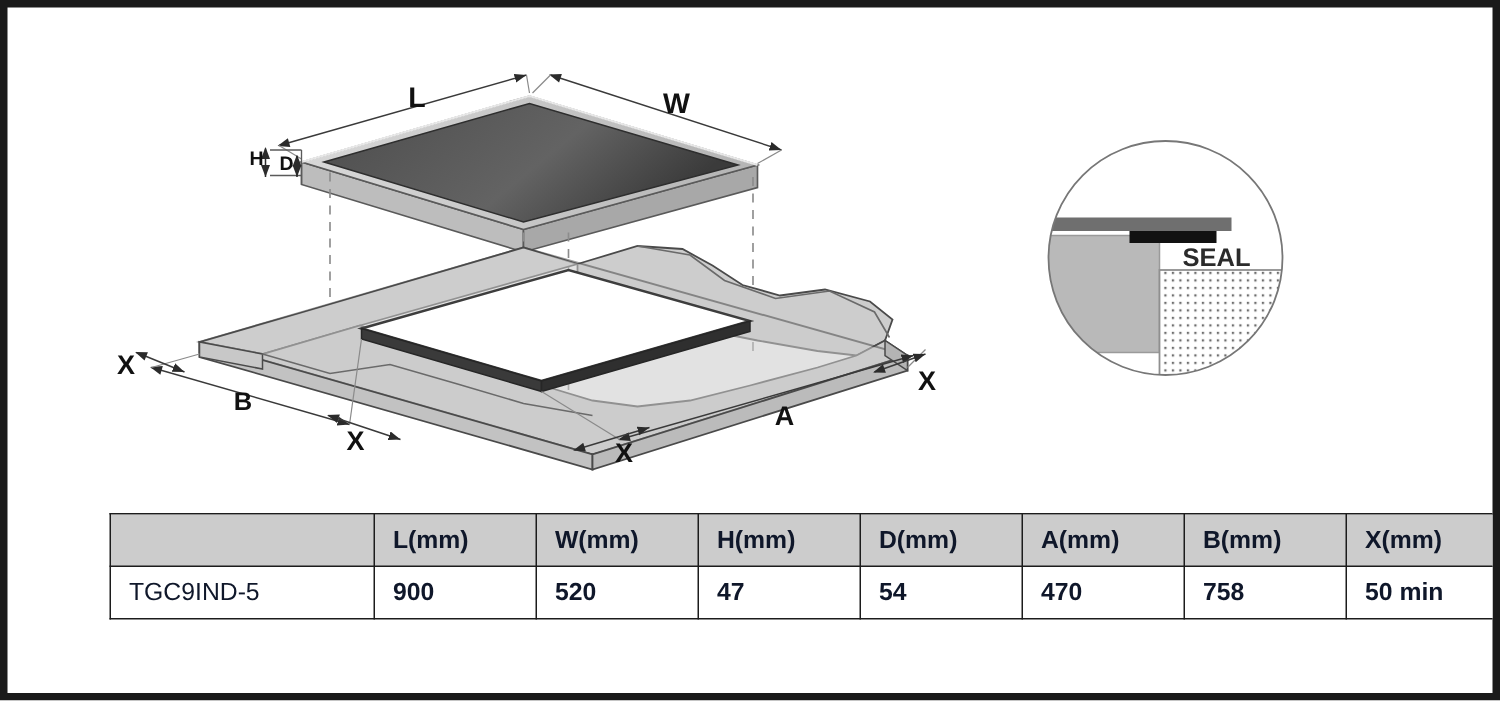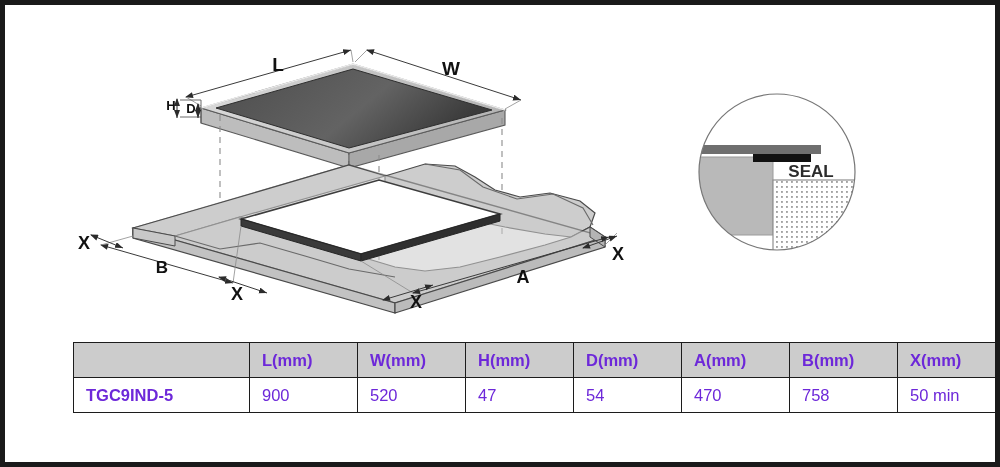--- a/index.html
+++ b/index.html
@@ -43,36 +43,36 @@
     border-collapse: collapse;
     width: 833px;
     table-layout: fixed;
   }
   table.spec td, table.spec th {
     border: 1.6px solid #1c1c1c;
     height: 34px;
     padding: 0 0 0 12px;
     text-align: left;
     font-size: 16.5px;
-    color: #6d28d9;
+    color: #0f172a;
     vertical-align: middle;
     overflow: hidden;
     white-space: nowrap;
   }
   table.spec thead th {
     background: #cccccc;
     font-weight: bold;
   }
   table.spec tbody td {
     background: #ffffff;
-    font-weight: normal;
+    font-weight: bold;
   }
   table.spec .col-model { width: 163px; }
   table.spec .col-dim   { width: 95px; }
-  table.spec tbody td.model-cell { font-weight: bold; }
+  table.spec tbody td.model-cell { font-weight: normal; }
 </style>
 </head>
 <body>
 
 <div id="page">
 
   <div id="diagram-area">
     <svg id="diagram-svg" width="1000" height="320" viewBox="0 0 1000 320">
 
       <defs>

